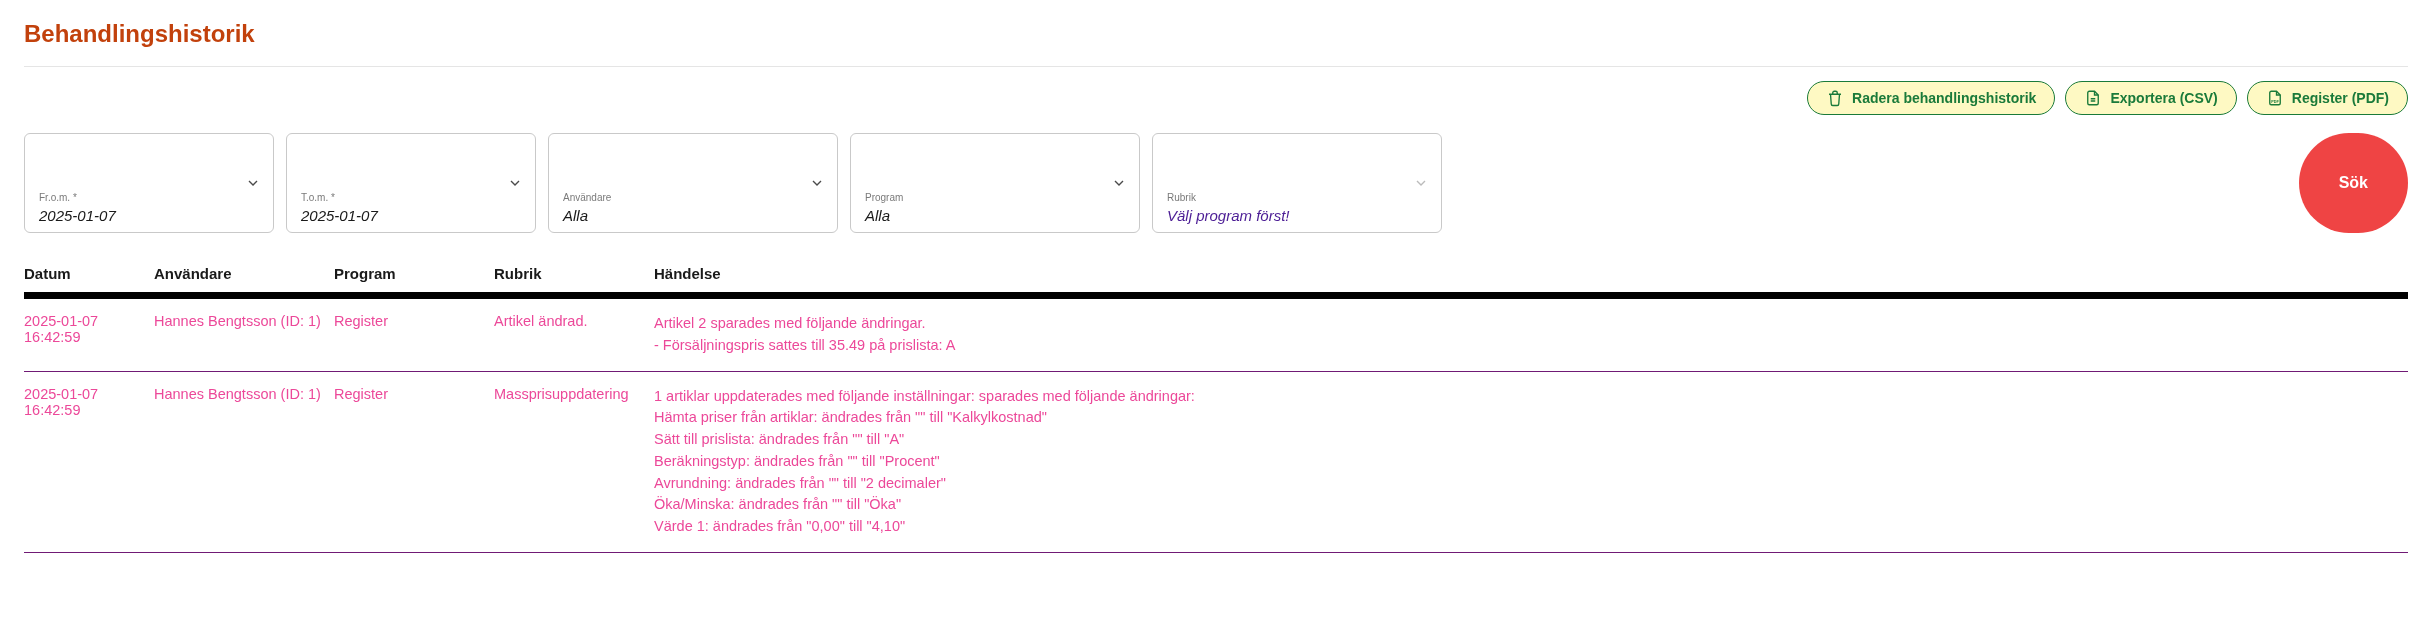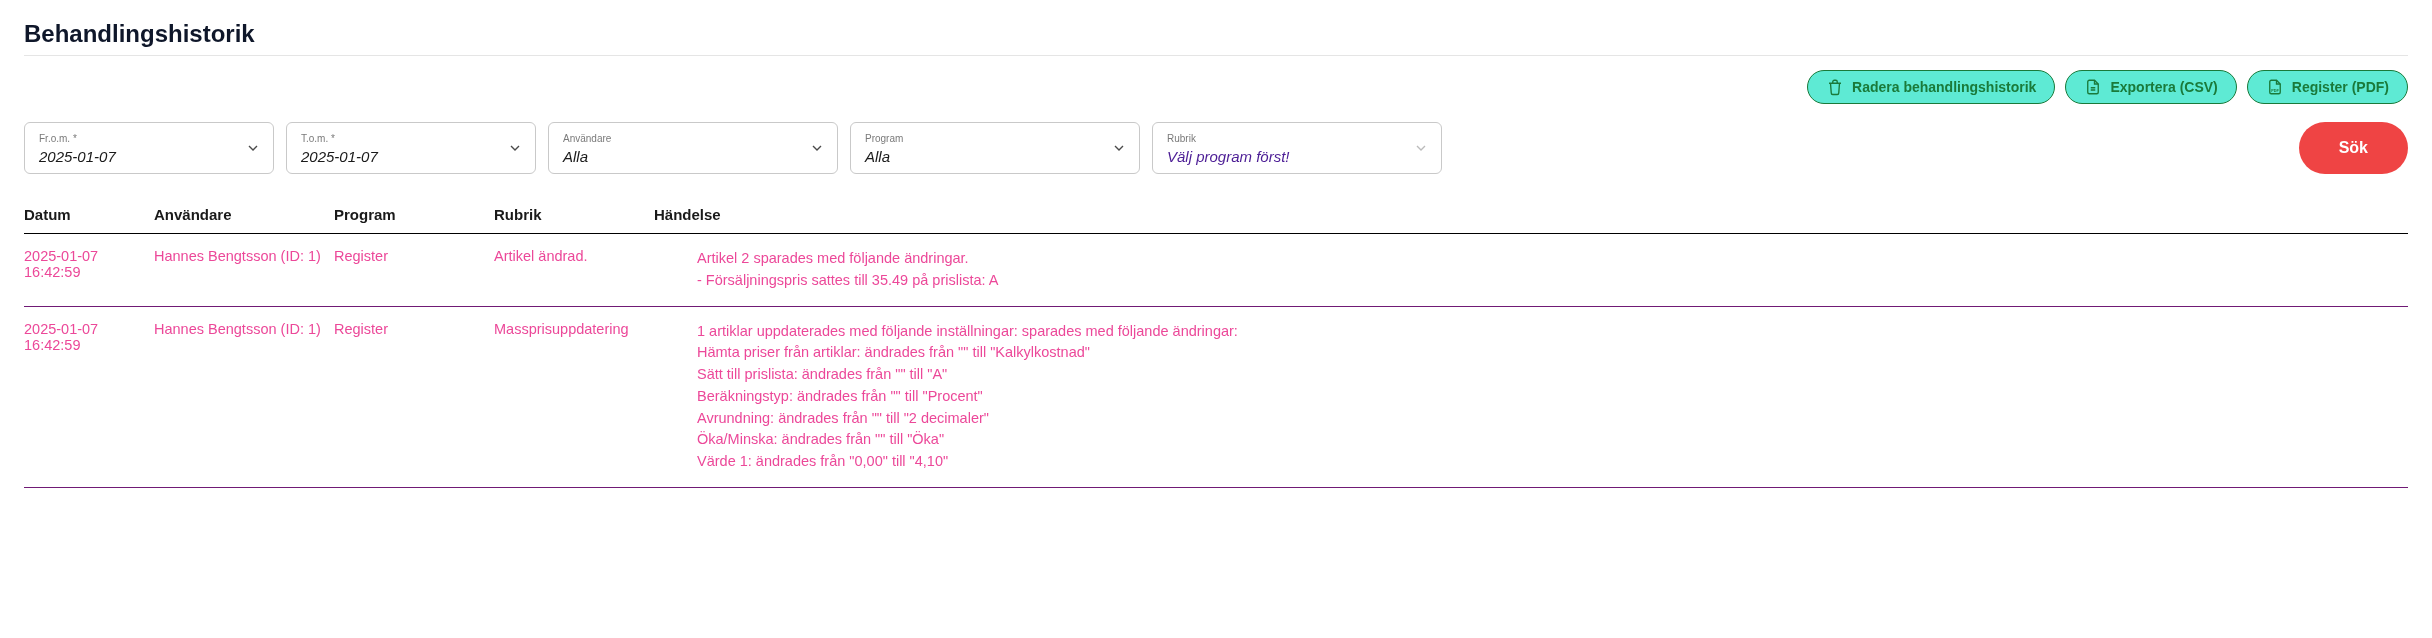--- a/index.html
+++ b/index.html
@@ -6,40 +6,40 @@
   body {
     font-family: -apple-system, BlinkMacSystemFont, "Segoe UI", Arial, sans-serif;
     background: #fff;
     color: #1a1a1a;
     padding: 20px 24px;
     font-size: 14px;
   }
   .page-title {
     font-size: 24px;
     font-weight: 700;
-    color: #0f172a;
-    margin-bottom: 7px;
+    color: #c2410c;
+    margin-bottom: 18px;
   }
   .hr {
     border: none;
     border-top: 1px solid #e5e5e5;
     margin: 0 0 14px 0;
   }
   .action-row {
     display: flex;
     justify-content: flex-end;
     gap: 10px;
     margin-bottom: 18px;
   }
   .pill-btn {
     display: inline-flex;
     align-items: center;
     gap: 8px;
     border: 1.5px solid #1a7a3a;
-    background: #5eead4;
+    background: #fef9c3;
     color: #1a7a3a;
     border-radius: 999px;
     padding: 7px 18px;
     font-size: 14px;
     font-weight: 700;
     cursor: pointer;
   }
   .pill-btn svg { width: 18px; height: 18px; stroke: #1a7a3a; fill: none; stroke-width: 1.8; }
   .filter-row {
     display: flex;
@@ -57,20 +57,21 @@
     cursor: pointer;
   }
   .field-sm { width: 250px; }
   .field-md { width: 290px; }
   .field-lg { width: 290px; }
   .field-label {
     font-size: 10px;
     color: #7a7a7a;
     margin-bottom: 4px;
     display: block;
+    margin-top: 48px;
   }
   .field-value {
     font-size: 15px;
     color: #1a1a1a;
     font-style: italic;
   }
   .field-placeholder { color: #4c1d95; }
   .field-chevron {
     position: absolute;
     right: 12px;
@@ -96,35 +97,35 @@
   }
   table {
     width: 100%;
     border-collapse: collapse;
   }
   thead th {
     text-align: left;
     font-weight: 700;
     font-size: 15px;
     padding: 10px 8px 10px 0;
-    border-bottom: 1px solid #000000;
+    border-bottom: 7px solid #000000;
     color: #1a1a1a;
   }
   tbody td {
     padding: 14px 8px 14px 0;
     border-bottom: 1px solid #701a75;
     vertical-align: top;
     font-size: 14.5px;
     color: #ec4899;
   }
   .col-datum   { width: 130px; }
   .col-anv     { width: 180px; }
   .col-prog    { width: 160px; }
   .col-rubrik  { width: 160px; }
-  .event-line { display: block; line-height: 1.5; margin-left: 43px; }
+  .event-line { display: block; line-height: 1.5; }
 </style>
 </head>
 <body>
 
 <h1 class="page-title">Behandlingshistorik</h1>
 <hr class="hr">
 
 <div class="action-row">
   <button class="pill-btn">
     <svg viewBox="0 0 24 24">

